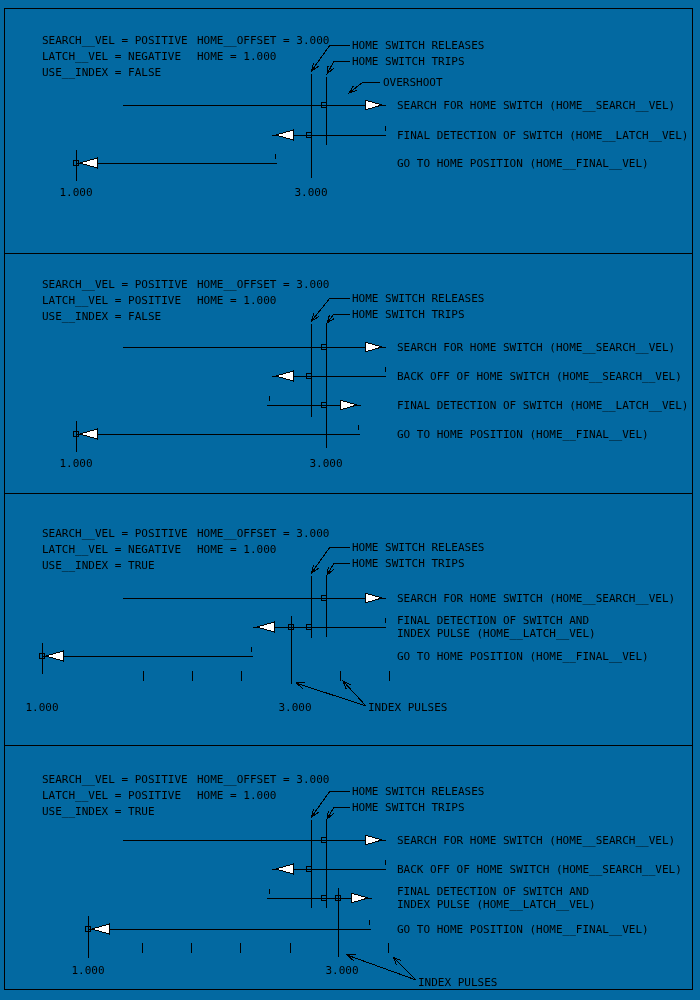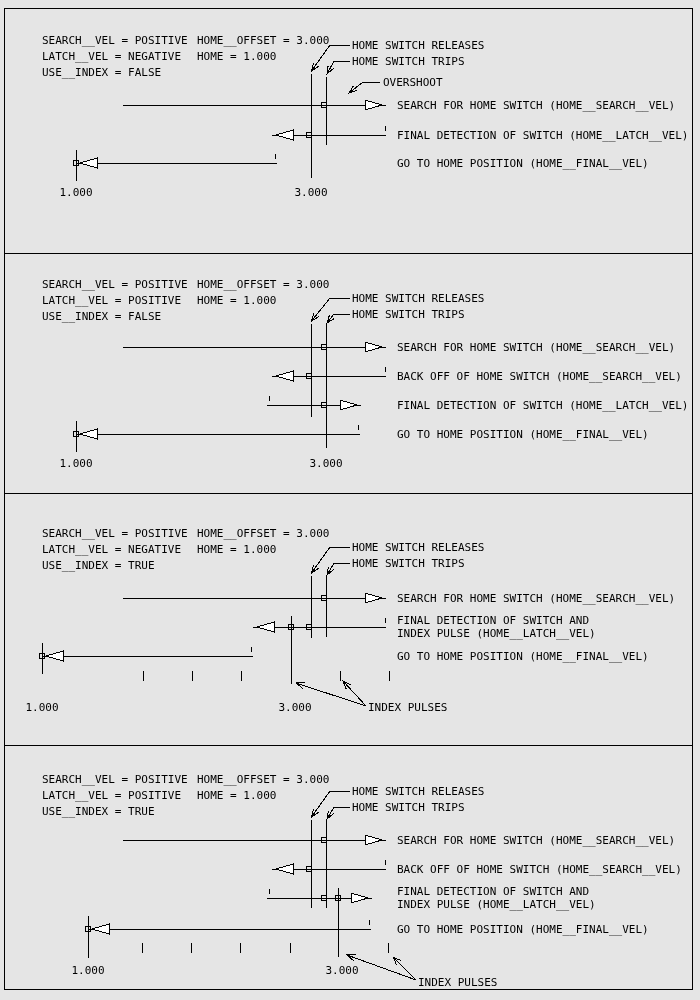--- a/index.html
+++ b/index.html
@@ -1,16 +1,16 @@
 <!DOCTYPE html>
 <html><head>
 <meta charset="utf-8">
 <style>
   html,body{margin:0;padding:0;background:#fff;}
-  #page{position:relative;width:700px;height:1000px;background:#e5e5e5;}
+  #page{position:relative;width:700px;height:1000px;background:#0369a1;}
   svg text{font-family:"DejaVu Sans Mono", monospace;font-size:11px;fill:#000;}
   svg .mid{text-anchor:middle;}
   svg line, svg path, svg rect, svg circle{stroke:#000;stroke-width:1;fill:none;}
   svg .tri{fill:#ffffff;}
   svg{shape-rendering:crispEdges;}
 </style>
 </head>
 <body>
 
 <div id="page">

